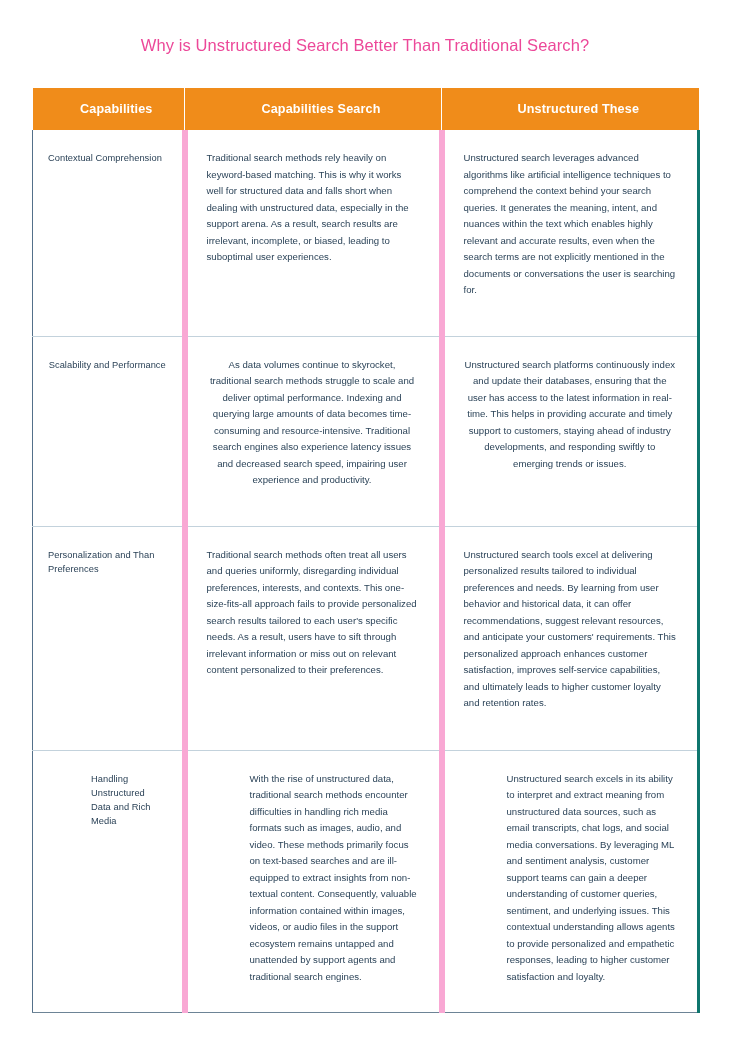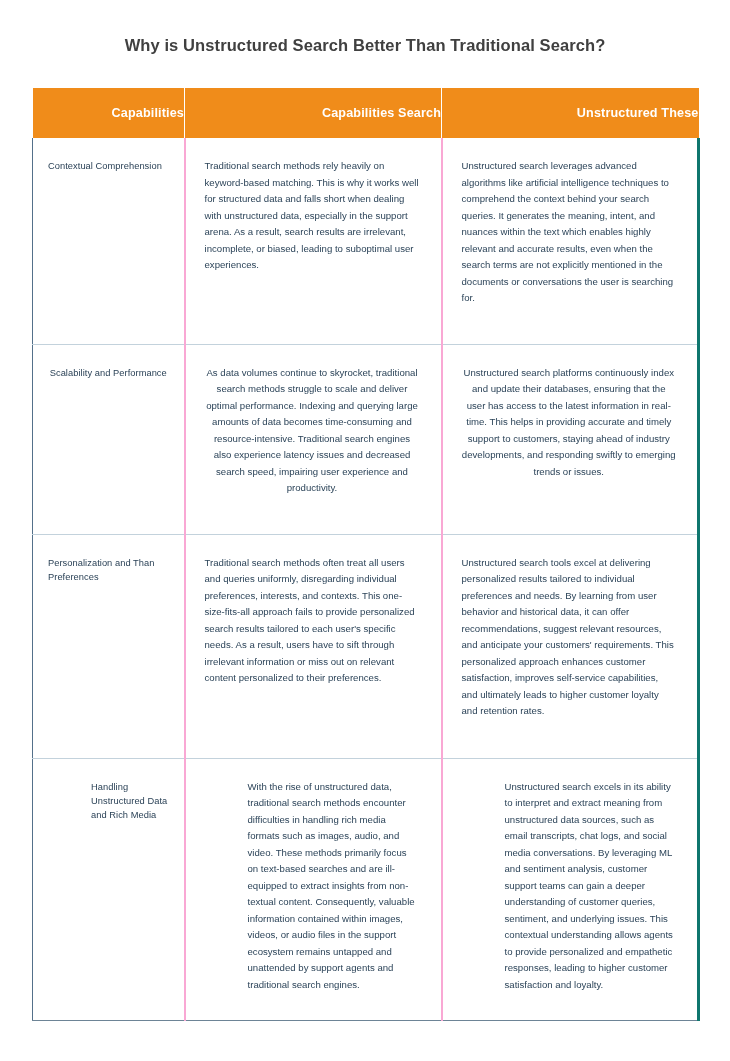--- a/index.html
+++ b/index.html
@@ -23,22 +23,22 @@
     box-sizing: border-box;
   }
 
   .page-title {
     position: absolute;
     left: 0;
     top: 36px;
     width: 730px;
     text-align: center;
     font-size: 16.5px;
-    font-weight: bold;
-    color: #404040;
+    font-weight: normal;
+    color: #ec4899;
     letter-spacing: 0.1px;
     line-height: 1.2;
   }
 
   .table-wrap {
     position: absolute;
     left: 32px;
     top: 88px;
     width: 666px;
   }
@@ -48,37 +48,37 @@
     border-collapse: collapse;
     table-layout: fixed;
   }
 
   
   .cmp-table thead th {
     background: #f08c1a;
     color: #ffffff;
     font-size: 12.6px;
     font-weight: bold;
-    text-align: right;
+    text-align: center;
     padding: 0 0 0 16px;
-    height: 50px;
+    height: 42px;
     vertical-align: middle;
     border-right: 1.5px solid #ffffff;
     box-sizing: border-box;
     letter-spacing: 0.15px;
   }
   .cmp-table thead th:last-child {
     border-right: none;
   }
 
   
   .cmp-table tbody td {
     background: #ffffff;
     vertical-align: top;
-    border-right: 2px solid #f9a8d4;
+    border-right: 6px solid #f9a8d4;
     border-bottom: 1px solid #c3d2dc;
     box-sizing: border-box;
   }
   .cmp-table tbody tr:last-child td {
     border-bottom: 1.2px solid #6d8496;
     padding-left: 44px;
   }
   .cmp-table tbody td:last-child {
     border-right: 3px solid #0f766e;
   }

